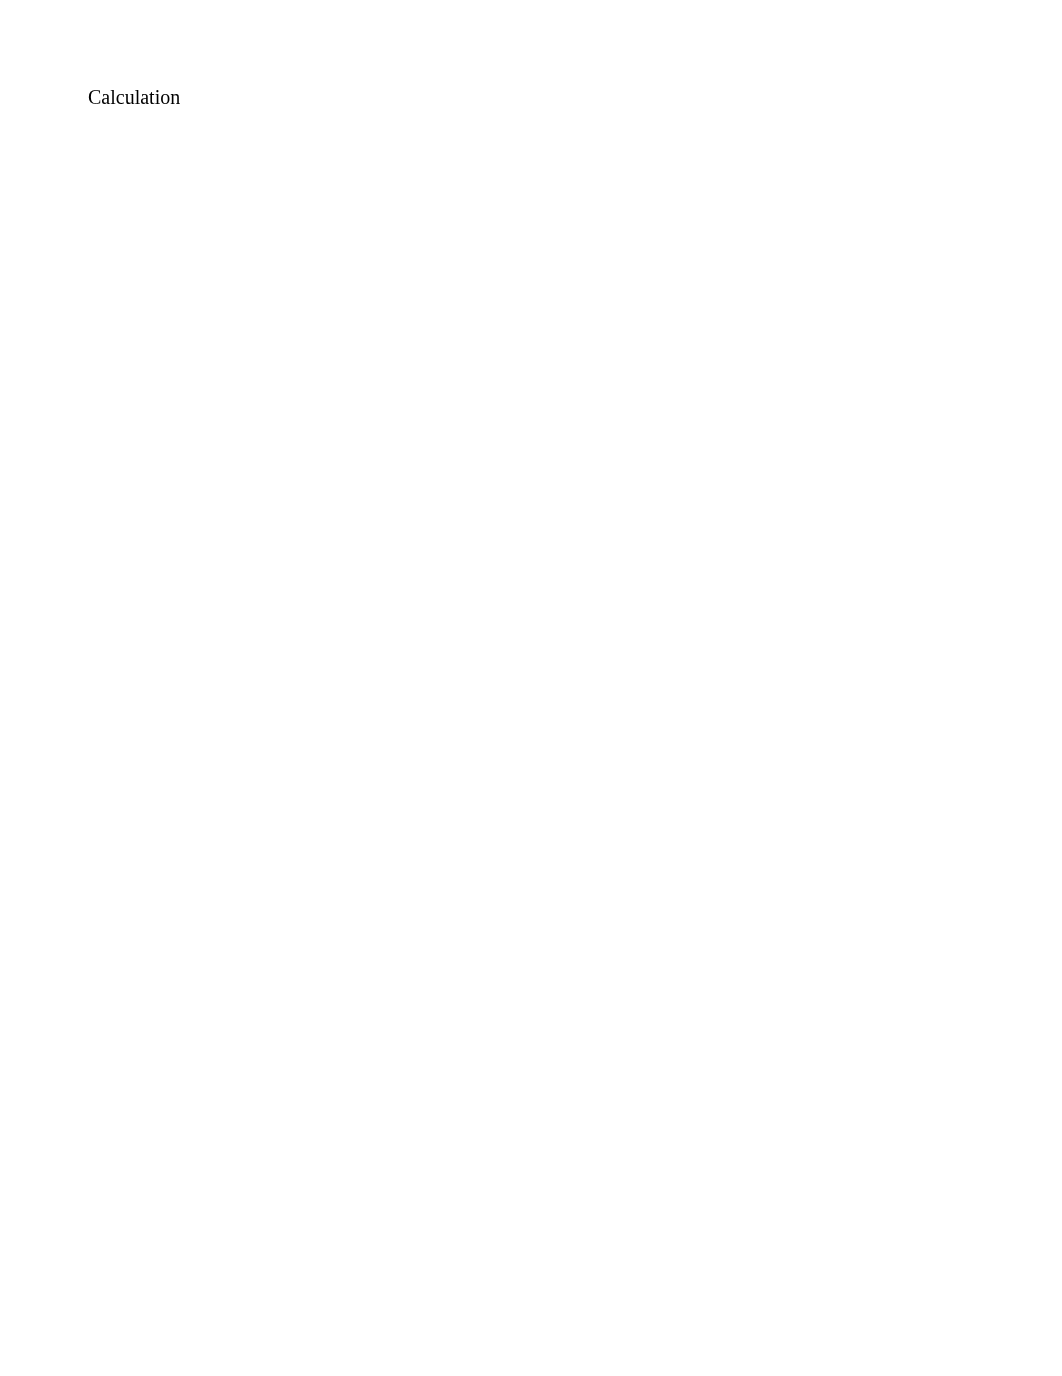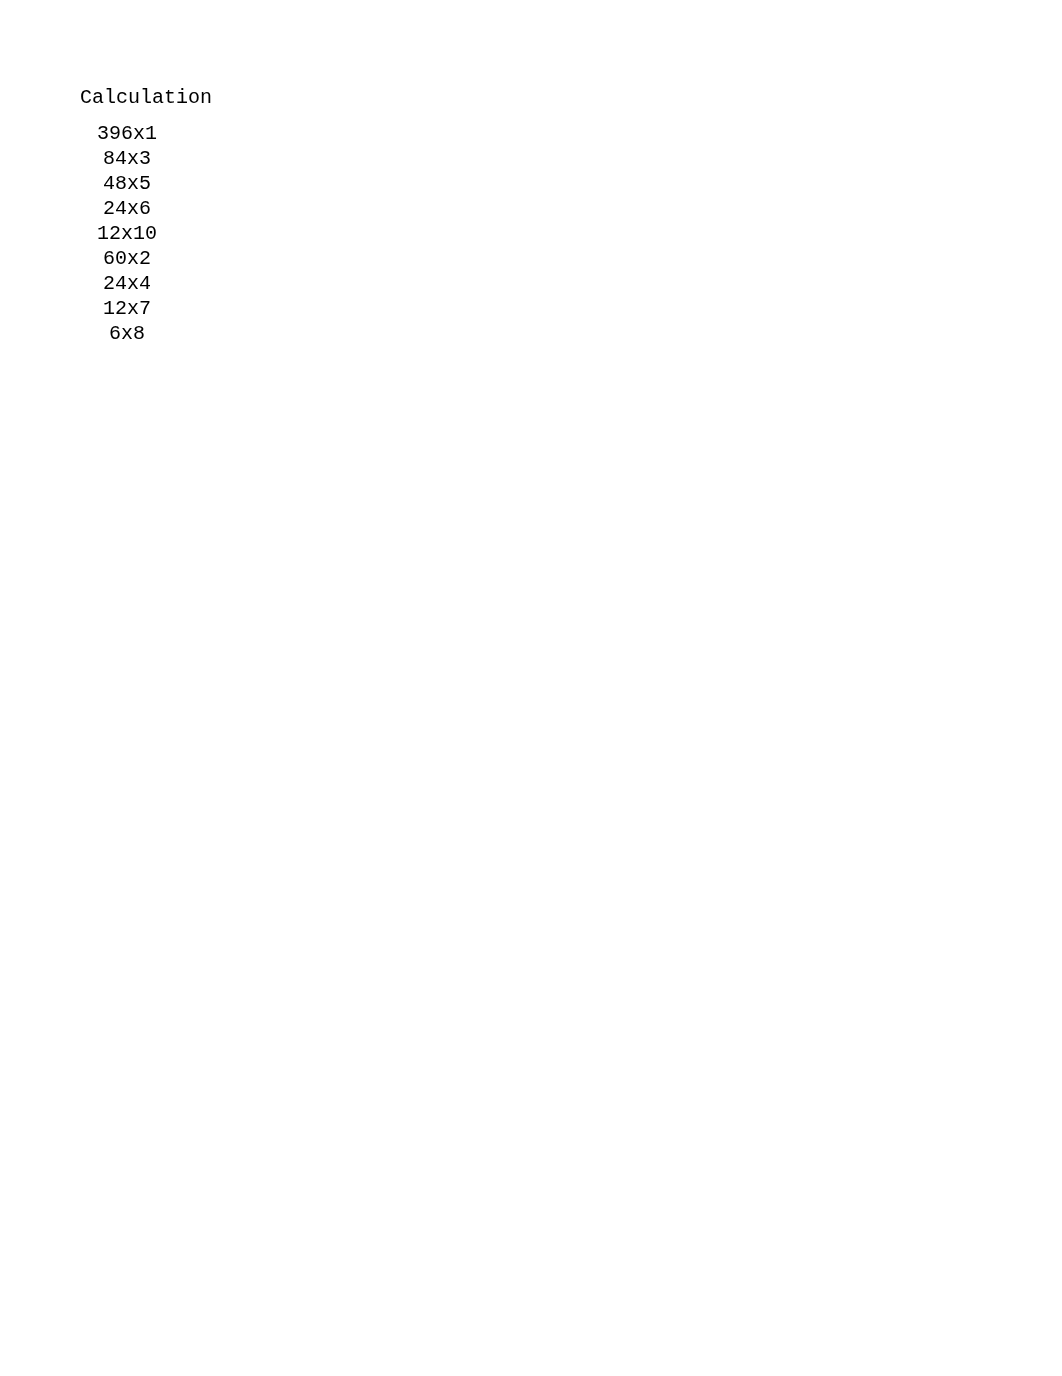--- a/index.html
+++ b/index.html
@@ -7,47 +7,35 @@
       font-size: 20px;
       color: #000;
       background: #fff;
       margin: 0;
       padding: 0;
       width: 1062px;
       height: 1376px;
     }
     .content {
       position: absolute;
-      left: 80px;
+      left: 88px;
       top: 86px;
-      font-family: Liberation Mono, monospace;
     }
     .header {
       margin-bottom: 12px;
     }
     .rows {
       display: flex;
       flex-direction: column;
       align-items: center;
       width: 94px;
       line-height: 1.25;
     }
     .row {
       text-align: center;
     }
   </style>
 </head>
 <body>
 
 <div class="content">
   <div class="header">Calculation</div>
-  <div class="rows">
-    <div class="row">396x1</div>
-    <div class="row">84x3</div>
-    <div class="row">48x5</div>
-    <div class="row">24x6</div>
-    <div class="row">12x10</div>
-    <div class="row">60x2</div>
-    <div class="row">24x4</div>
-    <div class="row">12x7</div>
-    <div class="row">6x8</div>
-  </div>
 </div>
 
 </body></html>

